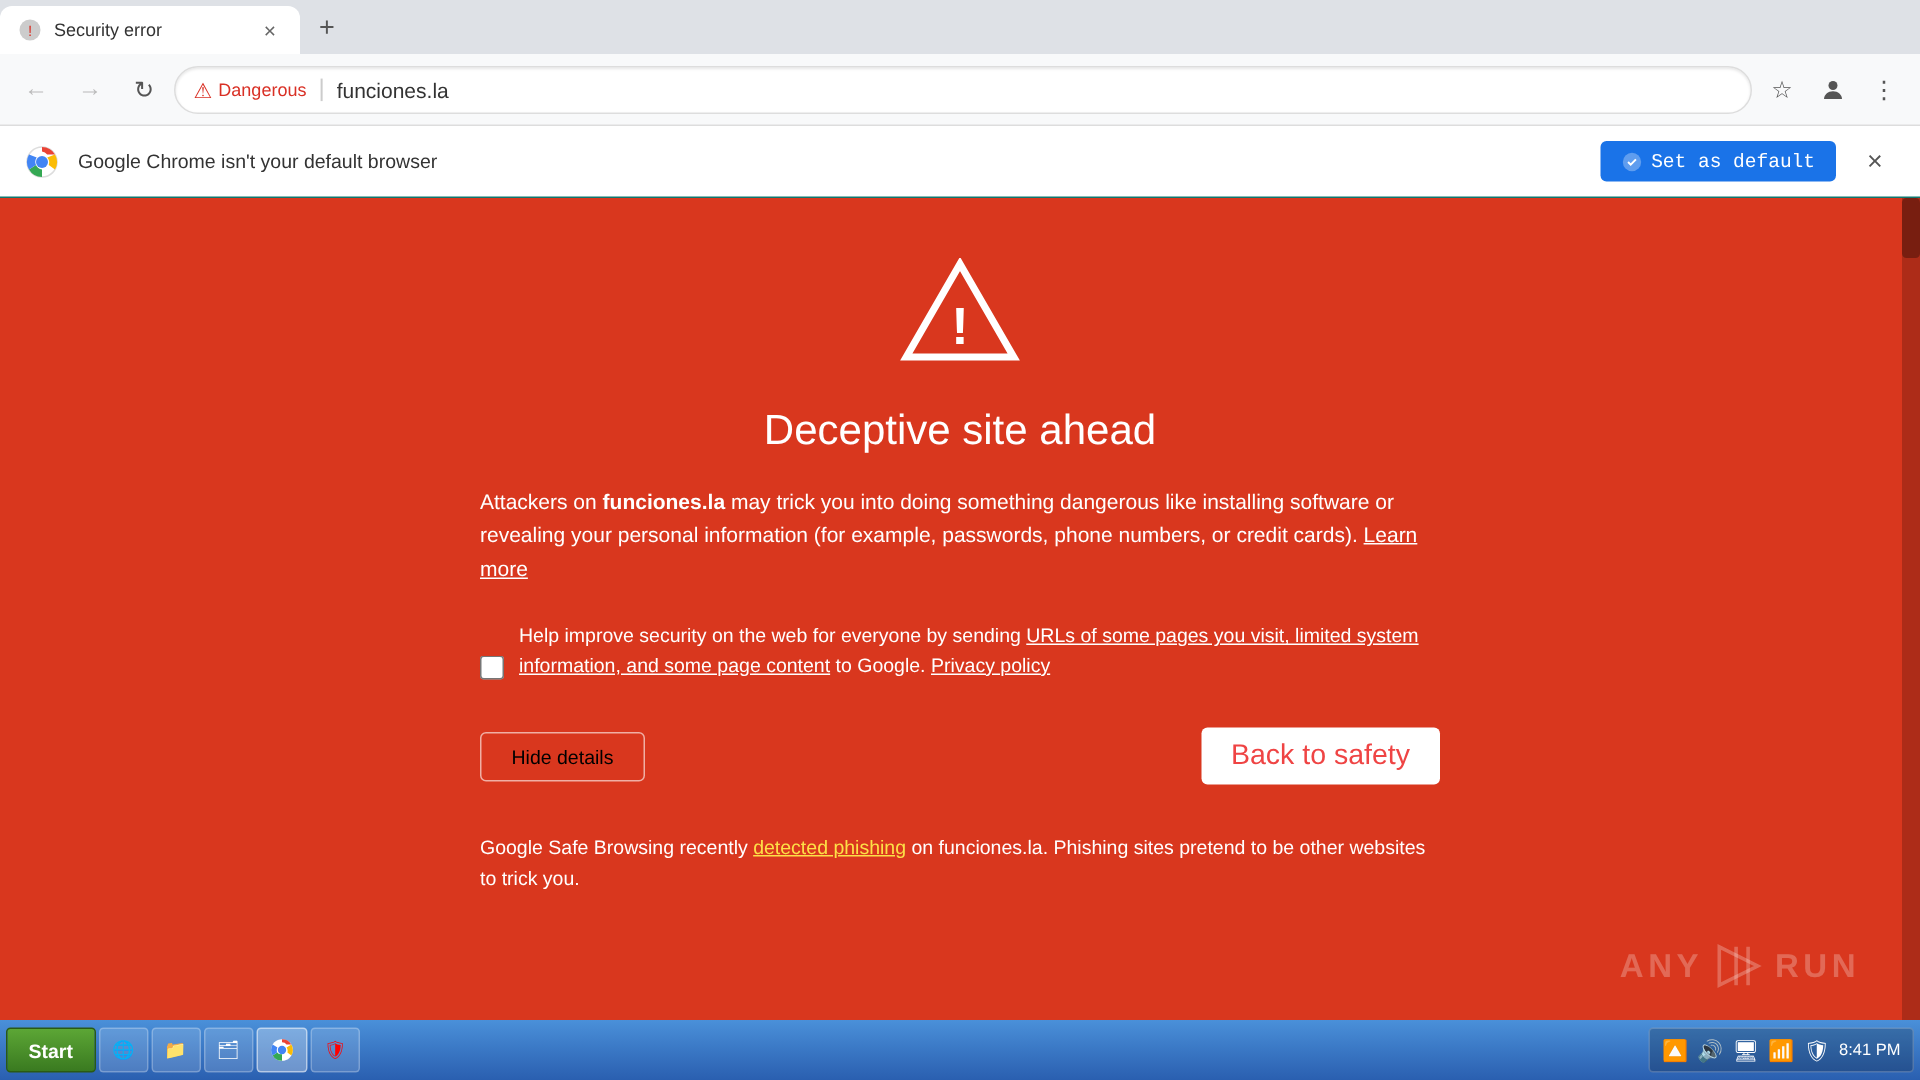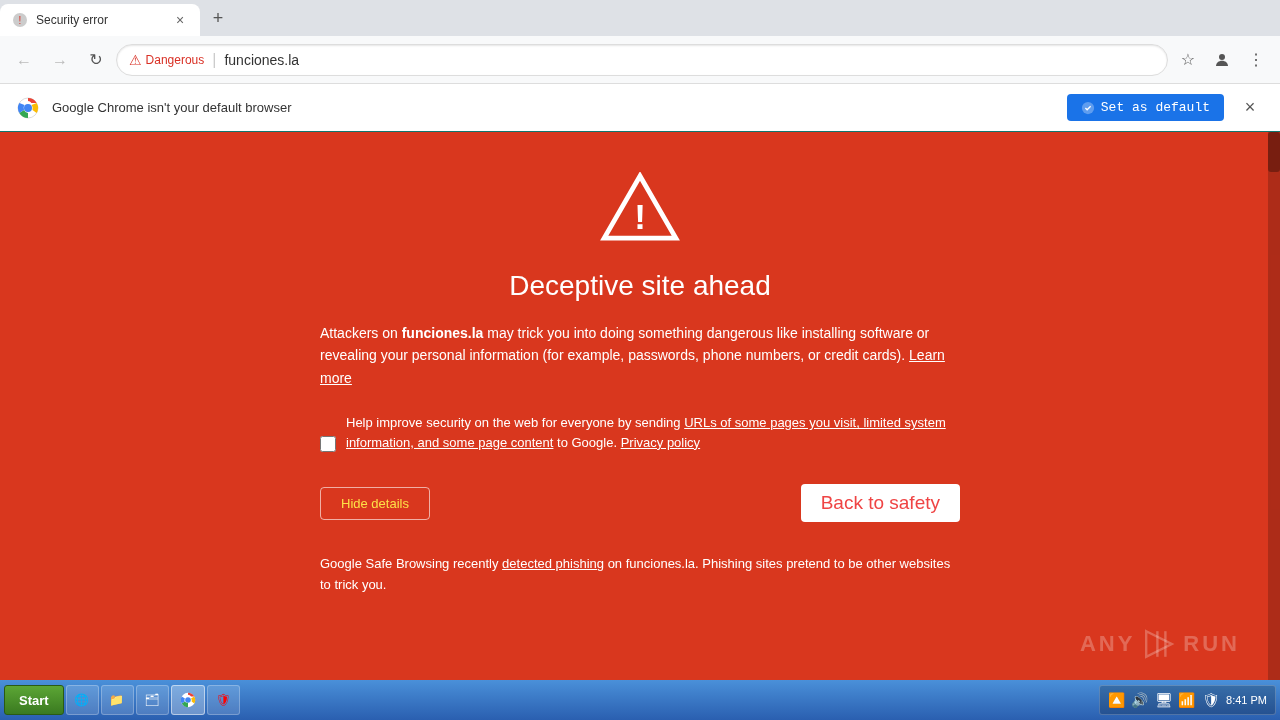--- a/index.html
+++ b/index.html
@@ -262,21 +262,21 @@
 
     .button-row {
       display: flex;
       justify-content: space-between;
       align-items: center;
       margin-bottom: 32px;
     }
     .hide-details-btn {
       background: transparent;
       border: 1px solid rgba(255,255,255,0.6);
-      color: #fde047;
+      color: #000000;
       padding: 8px 20px;
       font-size: 13px;
       border-radius: 4px;
       cursor: pointer;
     }
     .back-to-safety-btn {
       background: white;
       border: none;
       color: #ef4444;
       padding: 8px 20px;
@@ -285,21 +285,21 @@
       cursor: pointer;
       font-weight: 400;
     }
 
     .safe-browsing-text {
       font-size: 13px;
       color: white;
       line-height: 1.6;
     }
     .safe-browsing-text a {
-      color: #ffffff;
+      color: #fde047;
       text-decoration: underline;
     }
 
     
     .anyrun-watermark {
       position: absolute;
       right: 40px;
       bottom: 20px;
       color: rgba(255,255,255,0.3);
       font-size: 24px;

